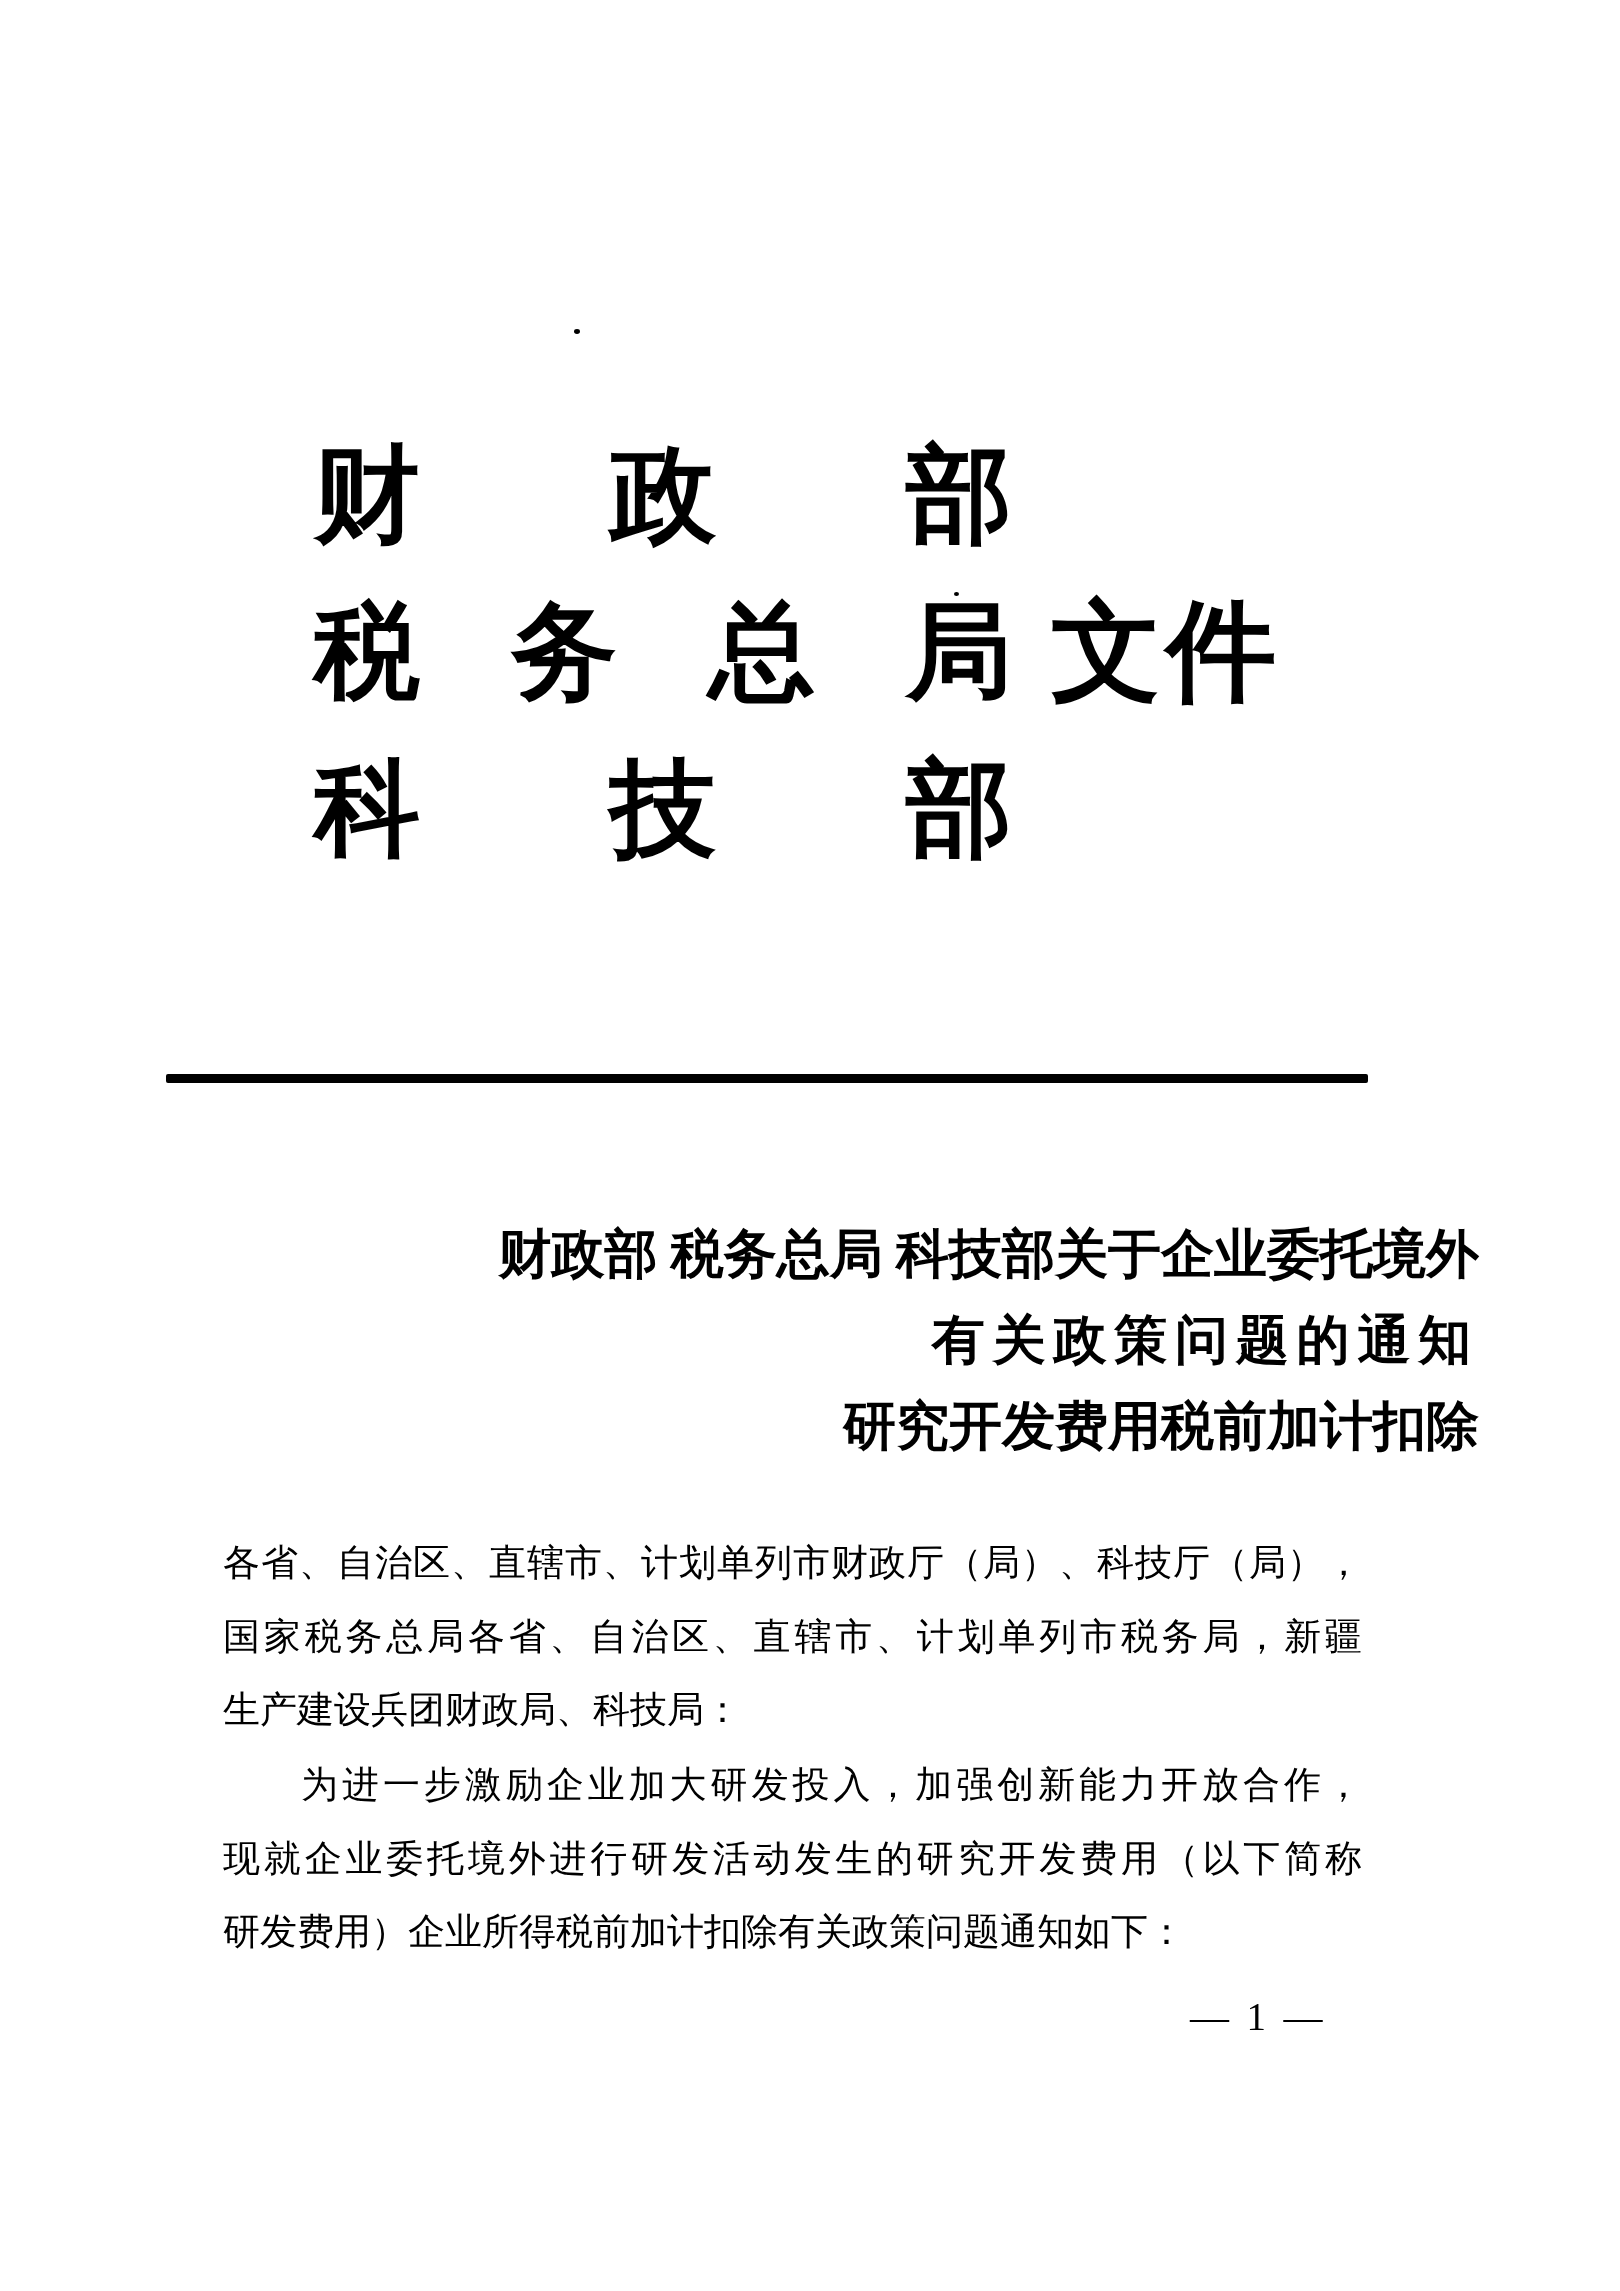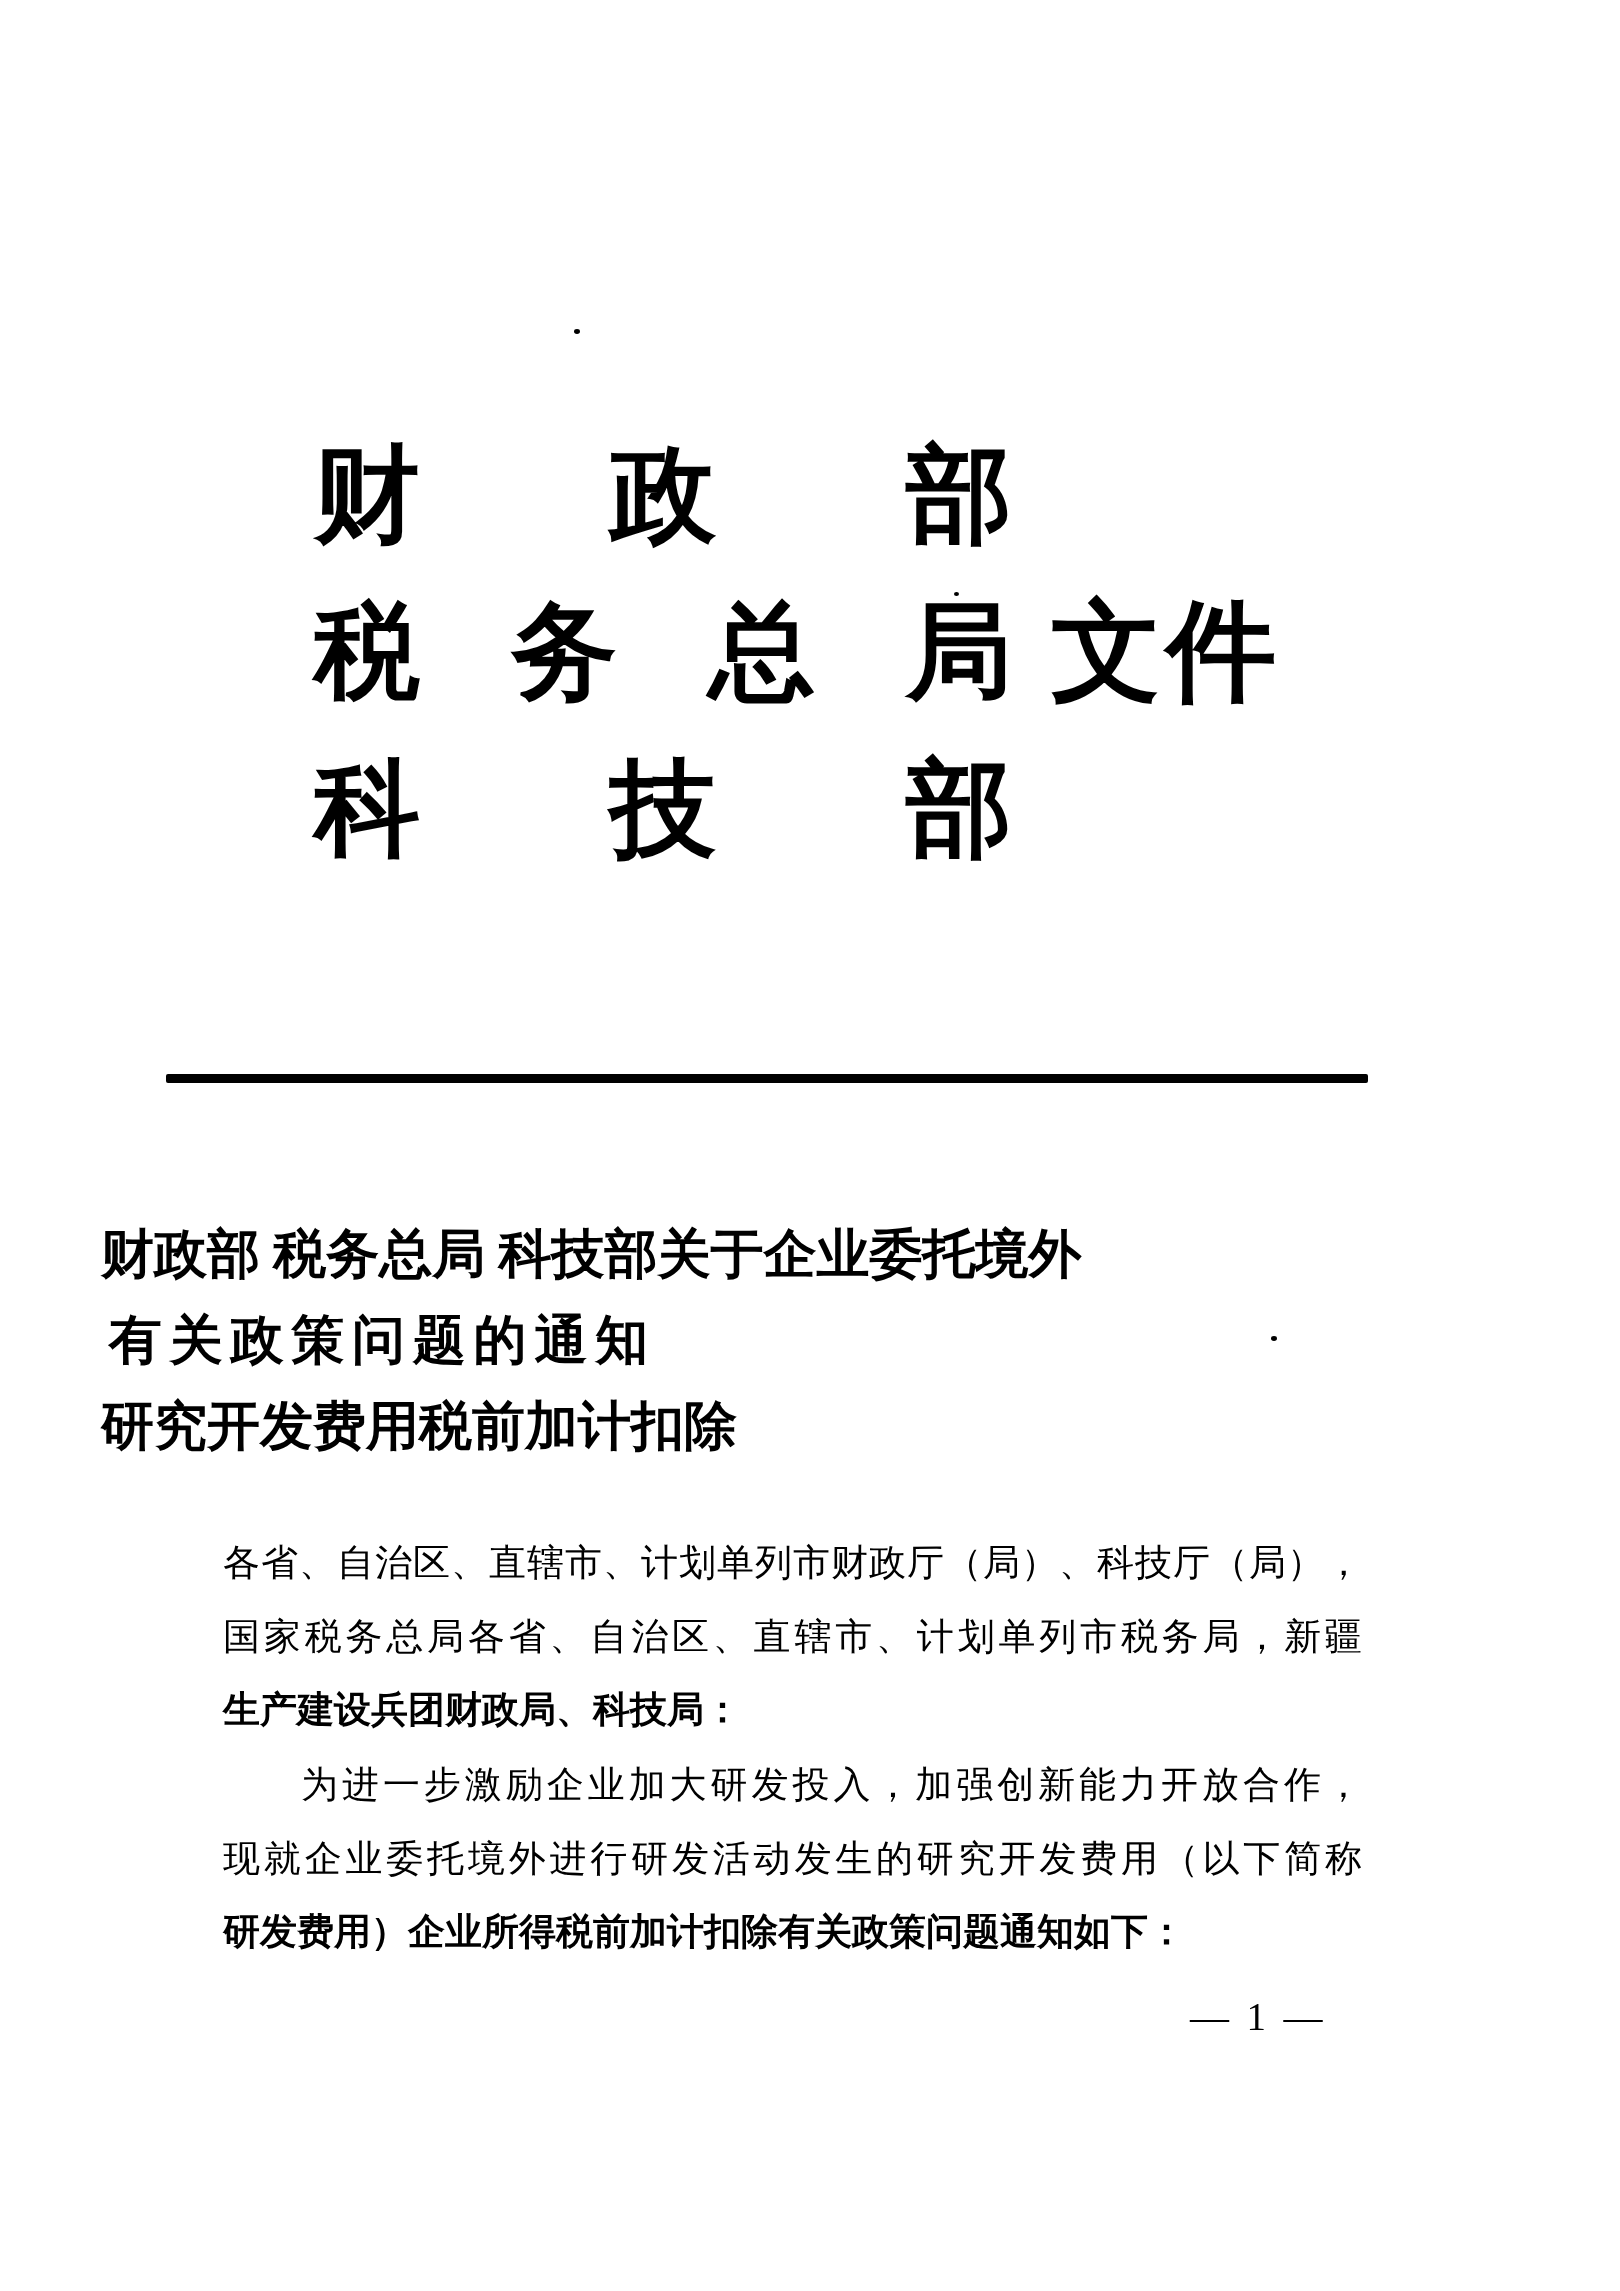--- a/index.html
+++ b/index.html
@@ -34,32 +34,32 @@
     font-size:41px;line-height:55px;white-space:nowrap;
   }
 
   .rule{
     position:absolute;left:166px;top:1074px;width:1202px;height:8.8px;
     background:#000;border-radius:2px;
   }
 
   .title{
     position:absolute;left:101px;top:1211px;width:1378px;
-    text-align:left;font-weight:700;font-size:53px;
+    text-align:right;font-weight:700;font-size:53px;
   }
   .t-line{height:86px;line-height:86px;white-space:nowrap;}
   .t3{letter-spacing:7.8px;text-indent:7.8px;}
 
   .body-text{
     position:absolute;left:223px;top:1525px;width:1139px;
     font-size:37px;
   }
   .b-line{height:74px;}
   .just{display:flex;justify-content:space-between;align-items:center;line-height:1;}
-  .plain{line-height:74px;white-space:nowrap;font-weight:bold;}
+  .plain{line-height:74px;white-space:nowrap;}
   .indent{margin-left:78px;}
 
   .page-number{
     position:absolute;left:1190px;top:1994px;
     font-size:39px;letter-spacing:3.9px;white-space:nowrap;
   }
 </style>
 </head>
 <body>
 

